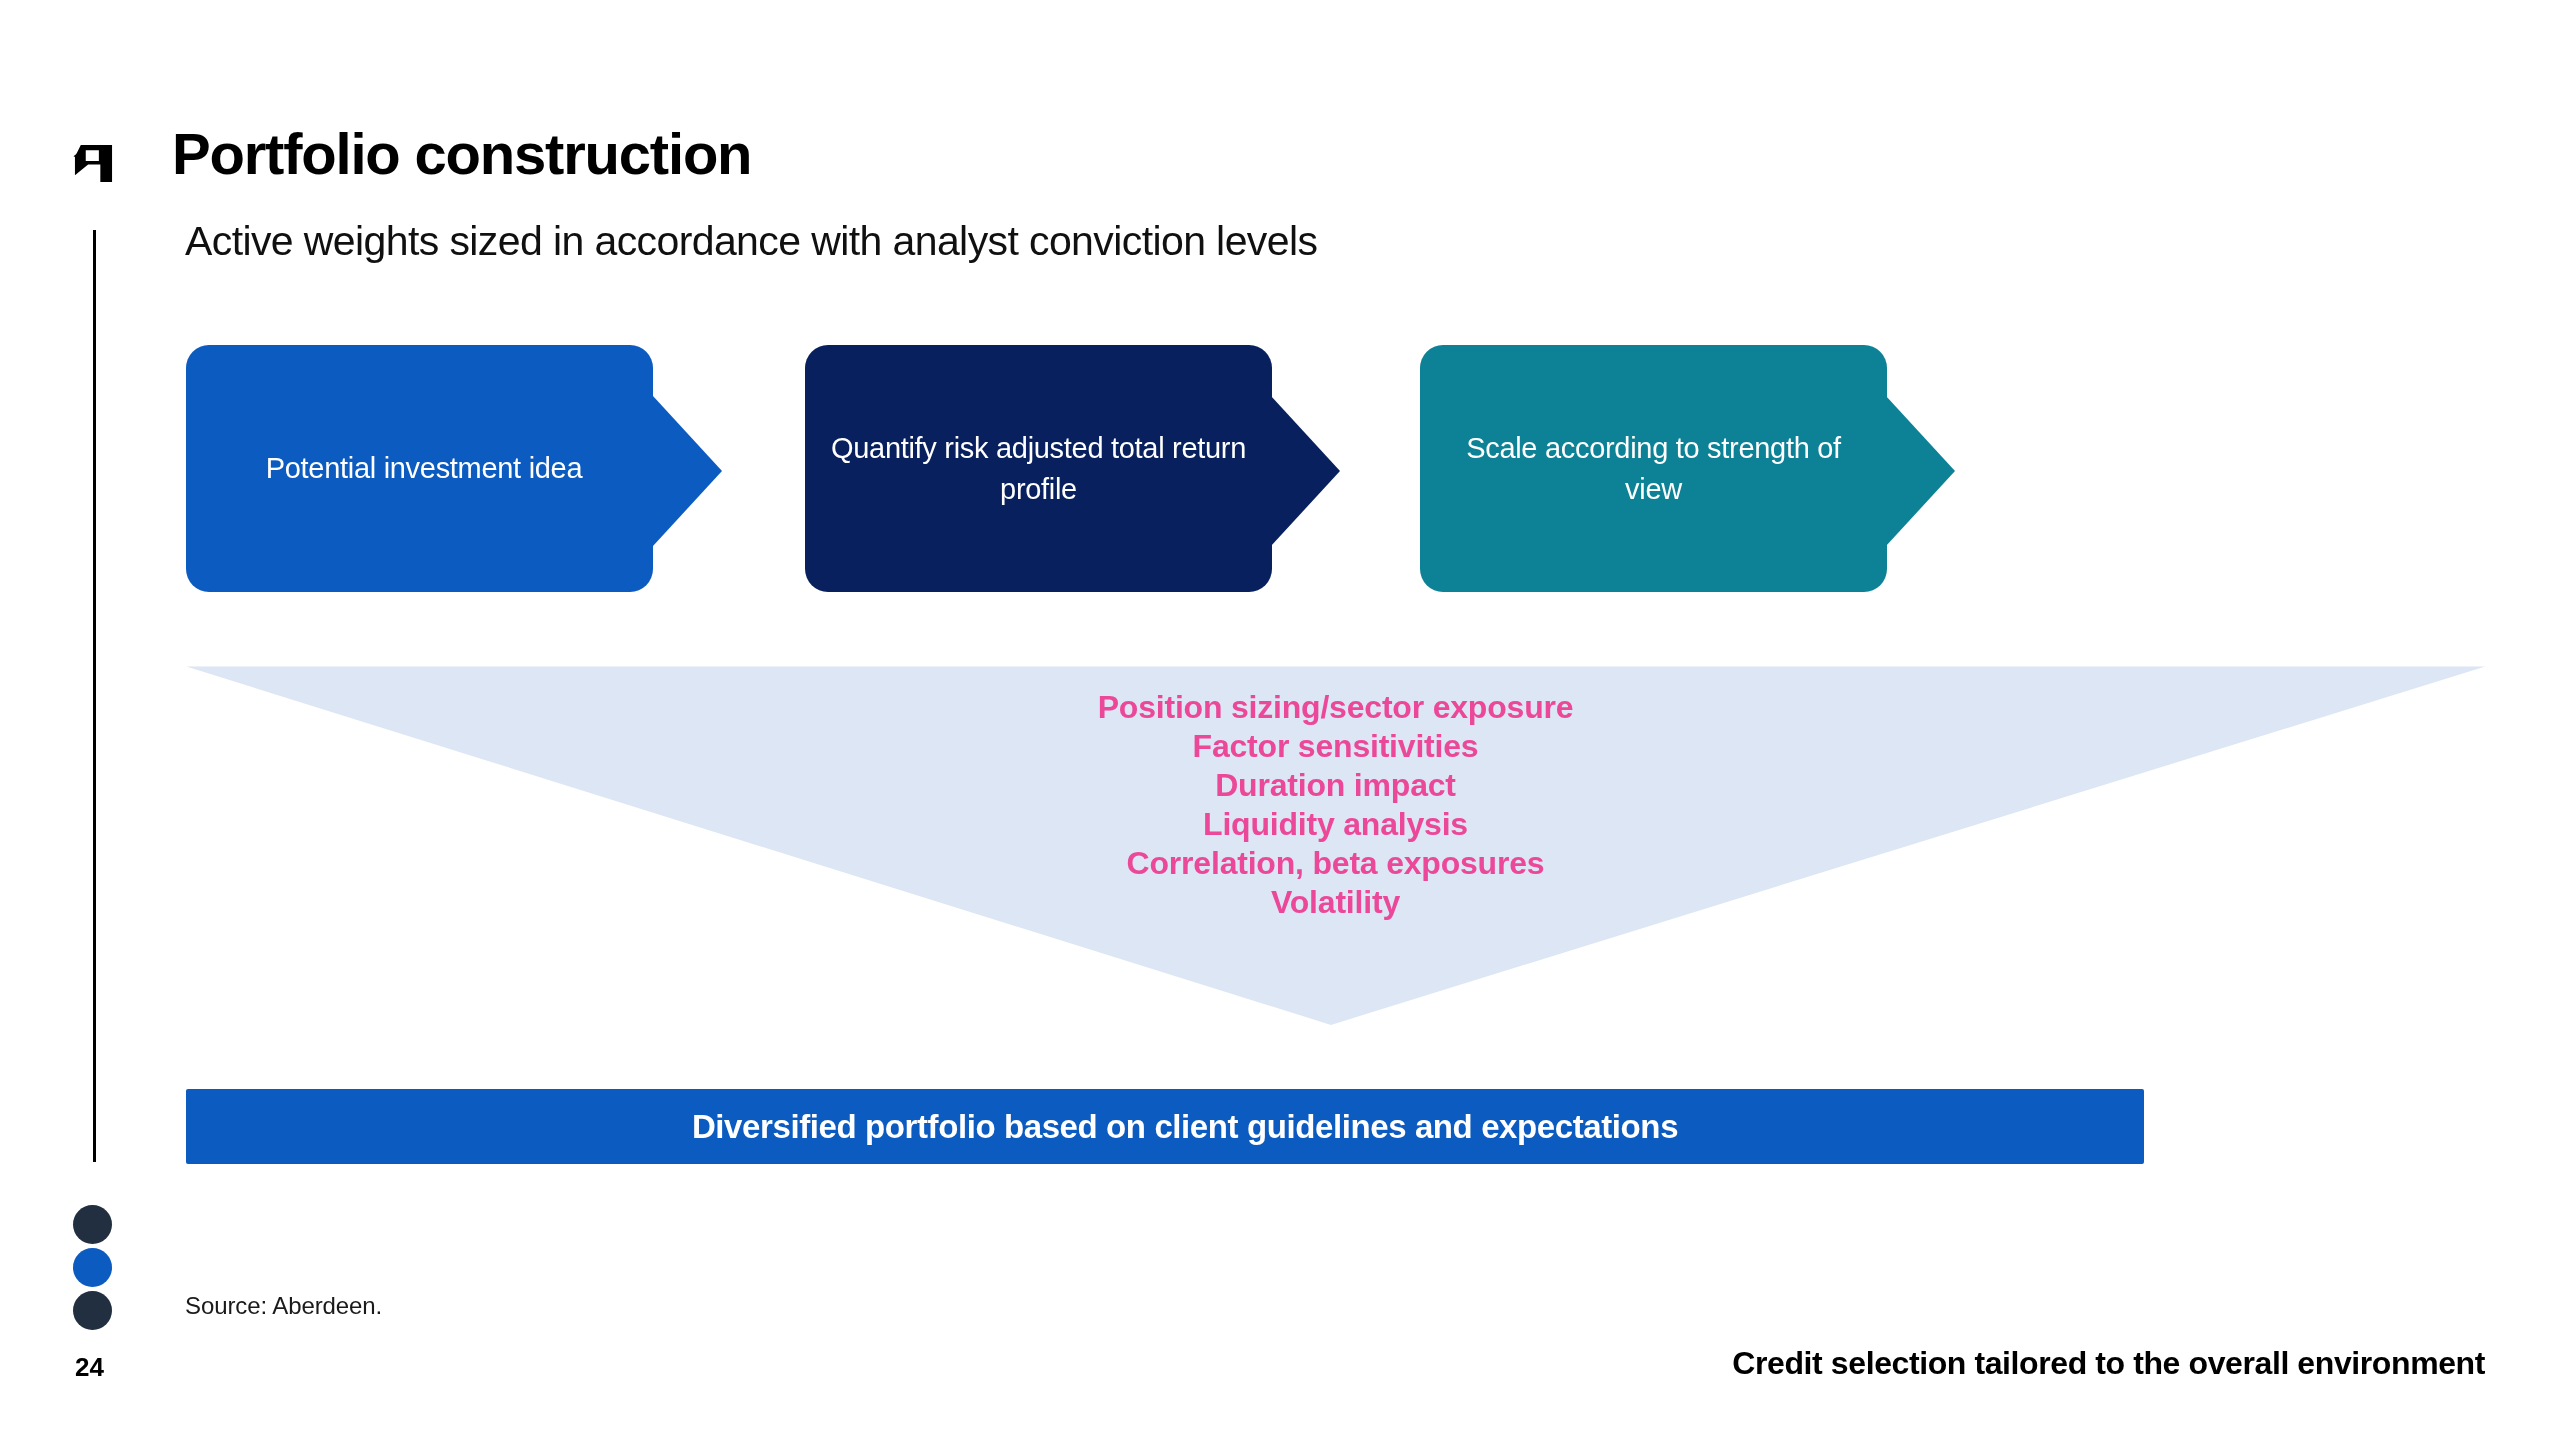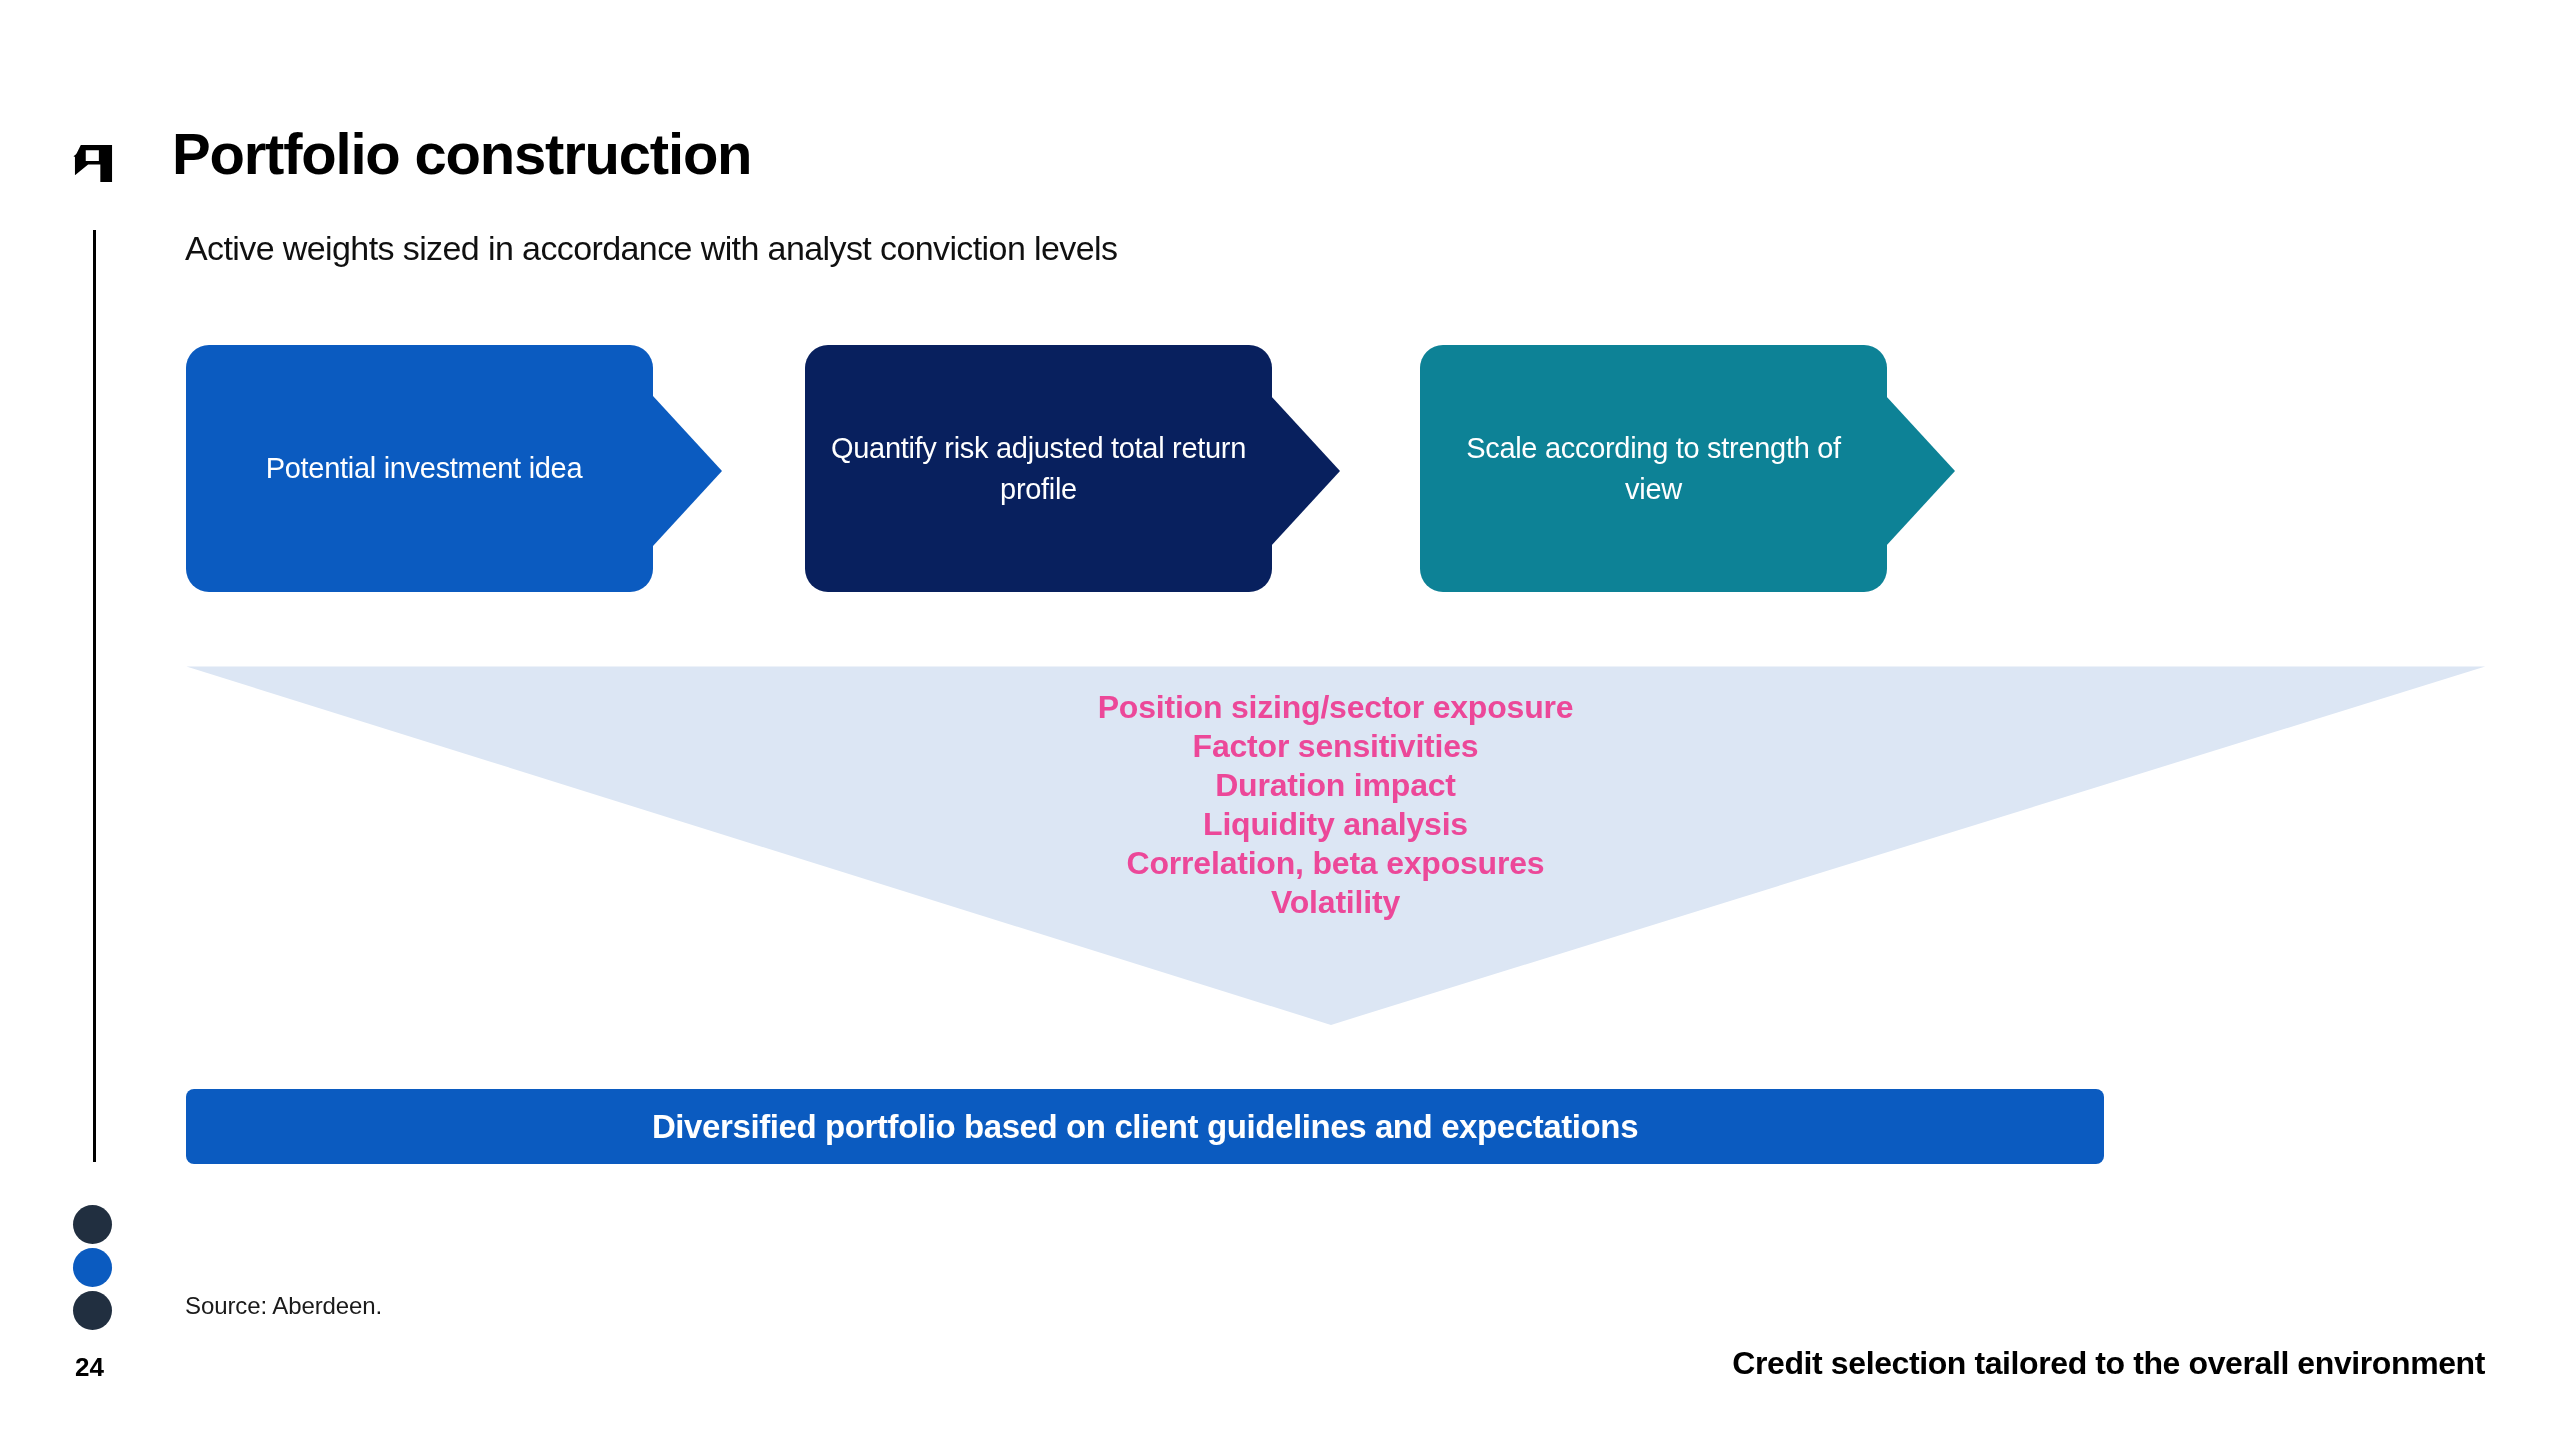--- a/index.html
+++ b/index.html
@@ -47,22 +47,22 @@
     font-size: 58px;
     font-weight: 700;
     color: #000000;
     letter-spacing: -1.2px;
     line-height: 1.05;
     white-space: nowrap;
   }
   #page-subtitle {
     position: absolute;
     left: 185px;
-    top: 230px;
-    font-size: 34px;
+    top: 219px;
+    font-size: 41px;
     font-weight: 300;
     color: #101010;
     letter-spacing: -0.6px;
     line-height: 1.1;
     white-space: nowrap;
   }
 
   
   #process-row {
     position: absolute;
@@ -128,24 +128,25 @@
     white-space: nowrap;
   }
 
   
   #outcome-banner {
     position: absolute;
     left: 186px;
     top: 1089px;
     width: 1918px;
     height: 75px;
-    border-radius: 8px;
+    border-radius: 2px;
     display: flex;
     align-items: center;
     justify-content: center;
+    padding-left: 40px;
   }
   #outcome-banner .banner-label {
     color: #ffffff;
     font-size: 33px;
     font-weight: 700;
     letter-spacing: -0.4px;
     white-space: nowrap;
   }
 
   

